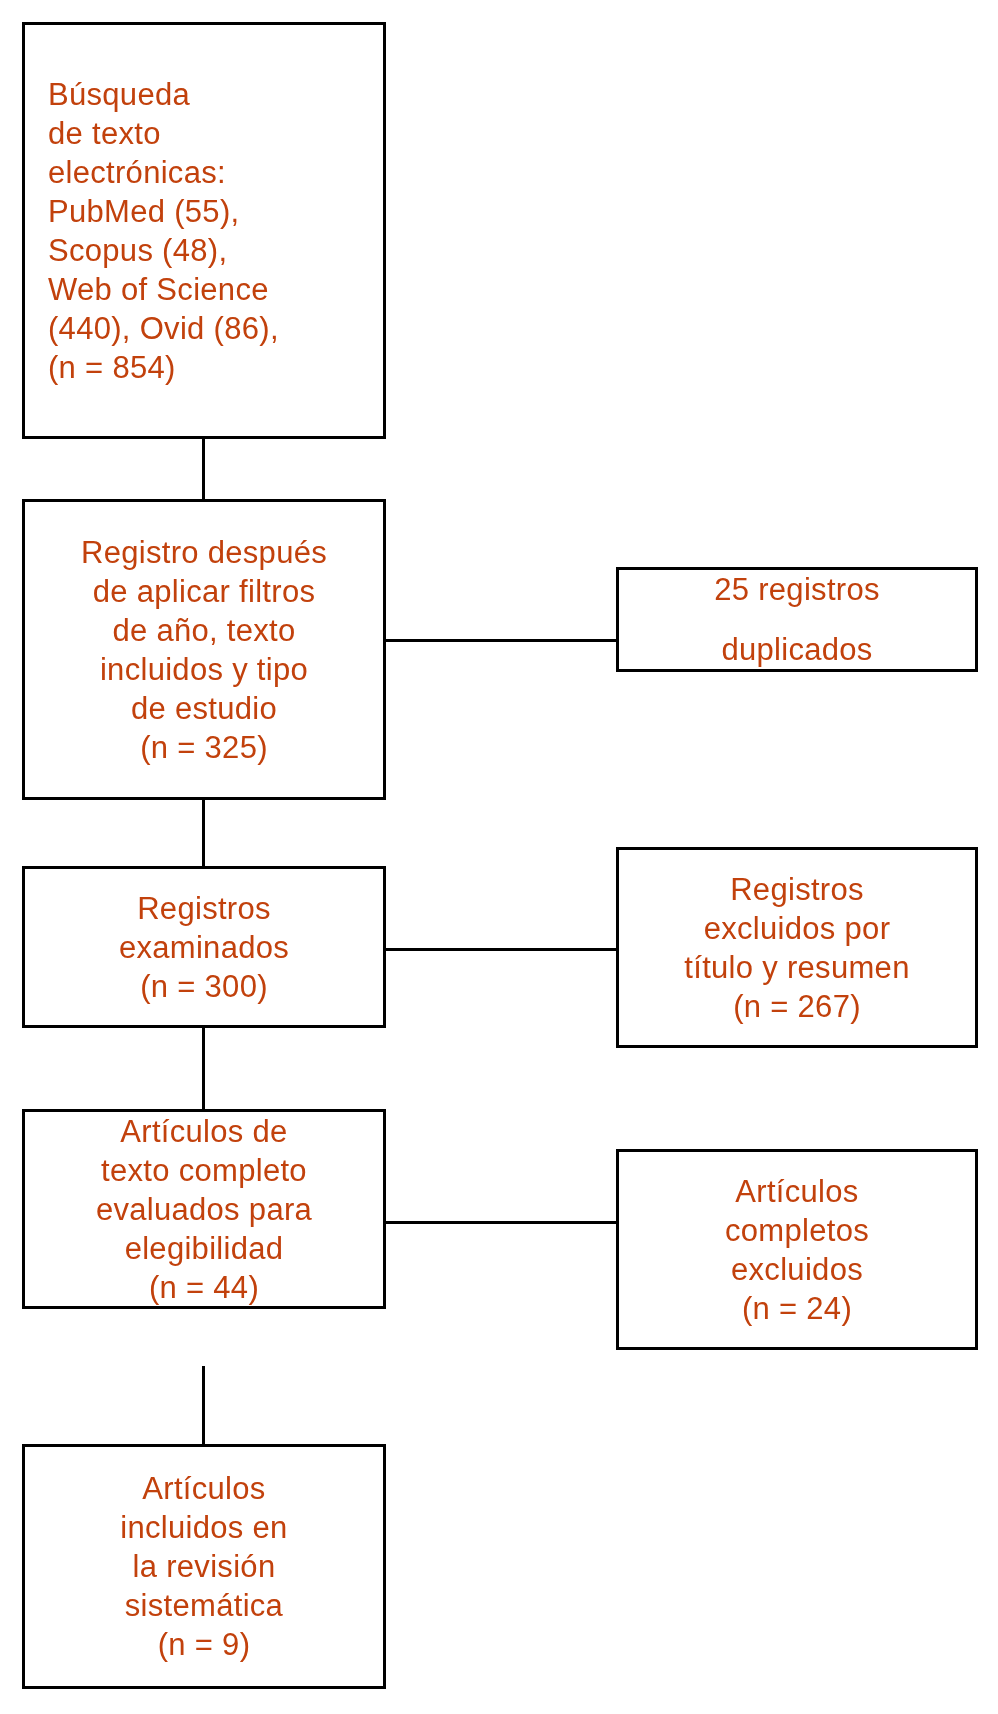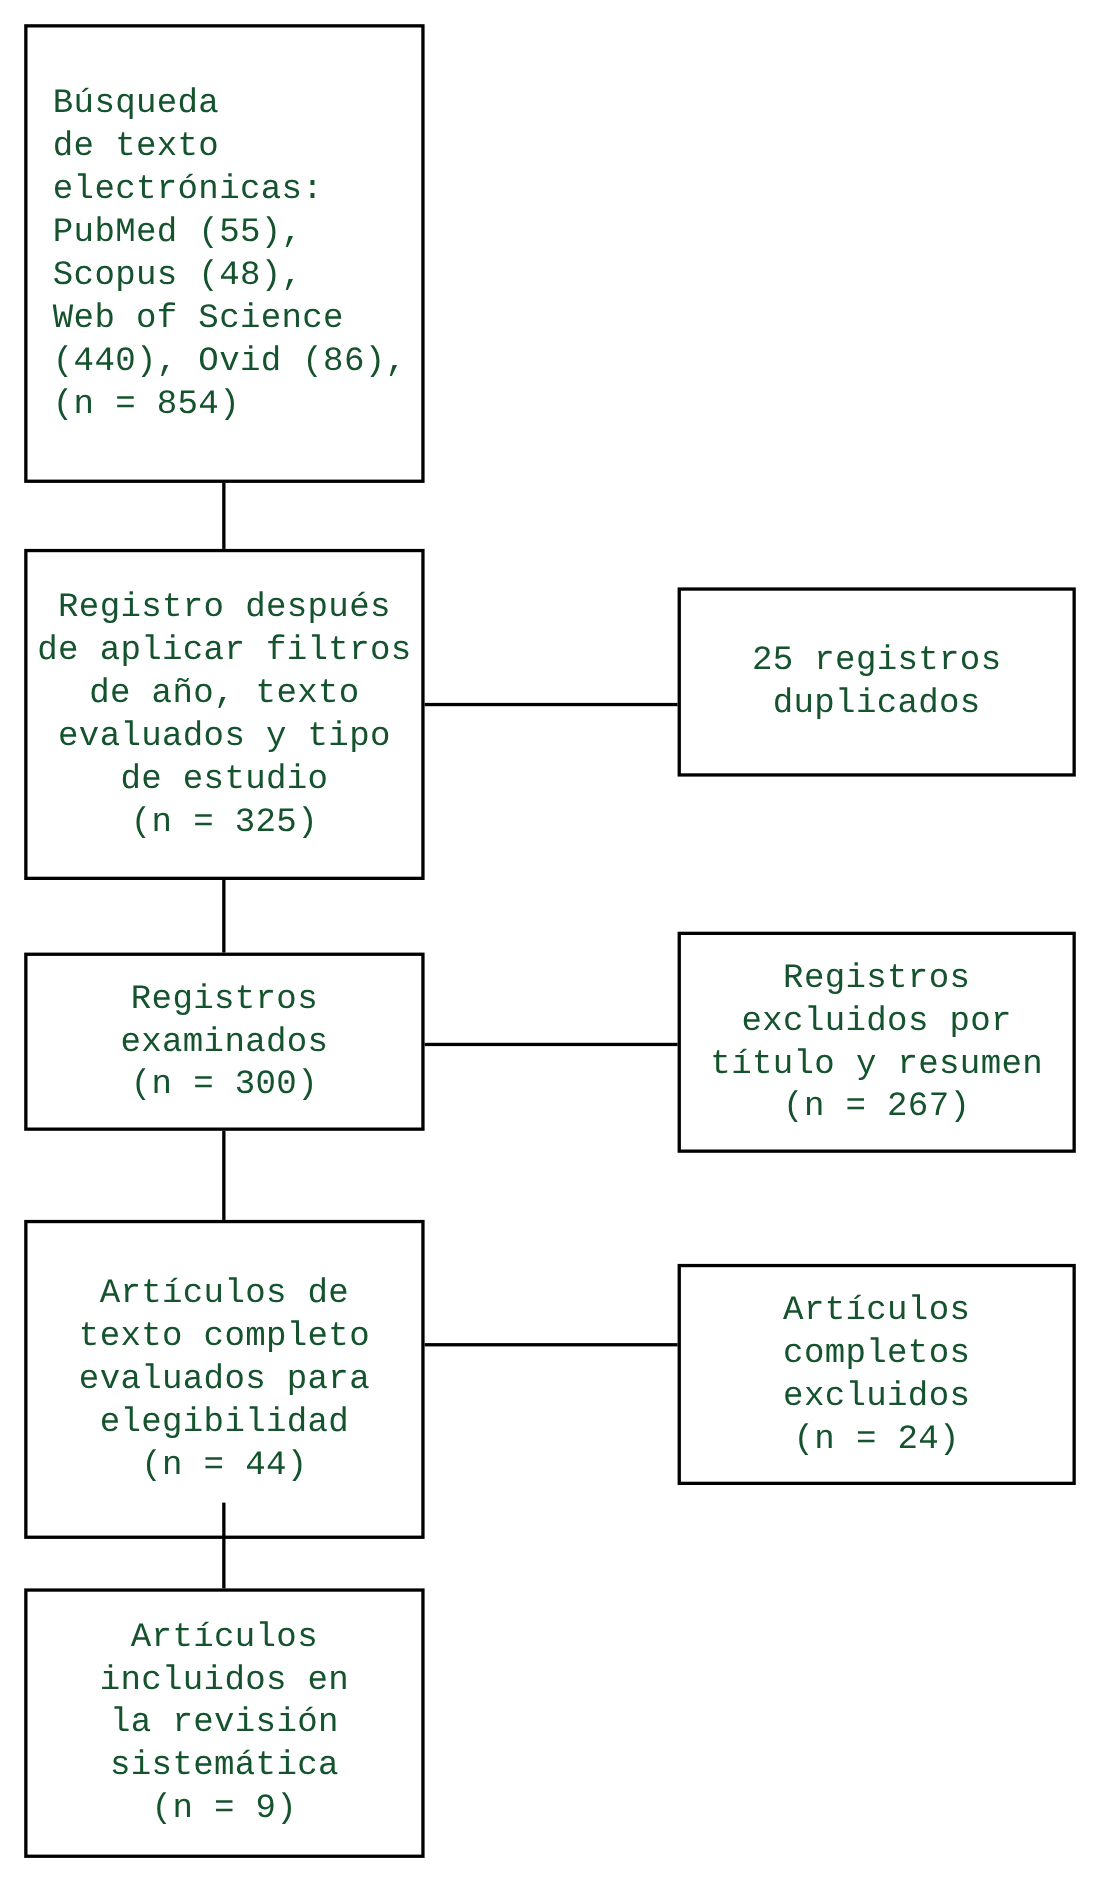--- a/index.html
+++ b/index.html
@@ -5,22 +5,22 @@
   html, body {
     margin: 0;
     padding: 0;
     background: #ffffff;
   }
   .canvas {
     position: relative;
     width: 998px;
     height: 1714px;
     background: #ffffff;
-    font-family: Liberation Mono, monospace;
-    color: #14532d;
+    font-family: Liberation Sans, sans-serif;
+    color: #c2410c;
   }
   .box {
     position: absolute;
     box-sizing: border-box;
     border: 3px solid #000000;
     background: #ffffff;
     display: flex;
     flex-direction: column;
     justify-content: center;
     align-items: center;
@@ -62,48 +62,48 @@
     <div class="txt-line">Scopus (48),</div>
     <div class="txt-line">Web of Science</div>
     <div class="txt-line">(440), Ovid (86),</div>
     <div class="txt-line">(n = 854)</div>
   </div>
 
   <div class="box main" style="top:499px; height:301px;">
     <div class="txt-line">Registro después</div>
     <div class="txt-line">de aplicar filtros</div>
     <div class="txt-line">de año, texto</div>
-    <div class="txt-line">evaluados y tipo</div>
+    <div class="txt-line">incluidos y tipo</div>
     <div class="txt-line">de estudio</div>
     <div class="txt-line">(n = 325)</div>
   </div>
 
   <div class="box main" style="top:866px; height:162px;">
     <div class="txt-line">Registros</div>
     <div class="txt-line">examinados</div>
     <div class="txt-line">(n = 300)</div>
   </div>
 
-  <div class="box main" style="top:1109px; height:290px;">
+  <div class="box main" style="top:1109px; height:200px;">
     <div class="txt-line">Artículos de</div>
     <div class="txt-line">texto completo</div>
     <div class="txt-line">evaluados para</div>
     <div class="txt-line">elegibilidad</div>
     <div class="txt-line">(n = 44)</div>
   </div>
 
   <div class="box main" style="top:1444px; height:245px;">
     <div class="txt-line">Artículos</div>
     <div class="txt-line">incluidos en</div>
     <div class="txt-line">la revisión</div>
     <div class="txt-line">sistemática</div>
     <div class="txt-line">(n = 9)</div>
   </div>
 
-  <div class="box side" style="top:534px; height:172px;">
+  <div class="box side" style="top:567px; height:105px;justify-content:space-between;">
     <div class="txt-line">25 registros</div>
     <div class="txt-line">duplicados</div>
   </div>
 
   <div class="box side" style="top:847px; height:201px;">
     <div class="txt-line">Registros</div>
     <div class="txt-line">excluidos por</div>
     <div class="txt-line">título y resumen</div>
     <div class="txt-line">(n = 267)</div>
   </div>

